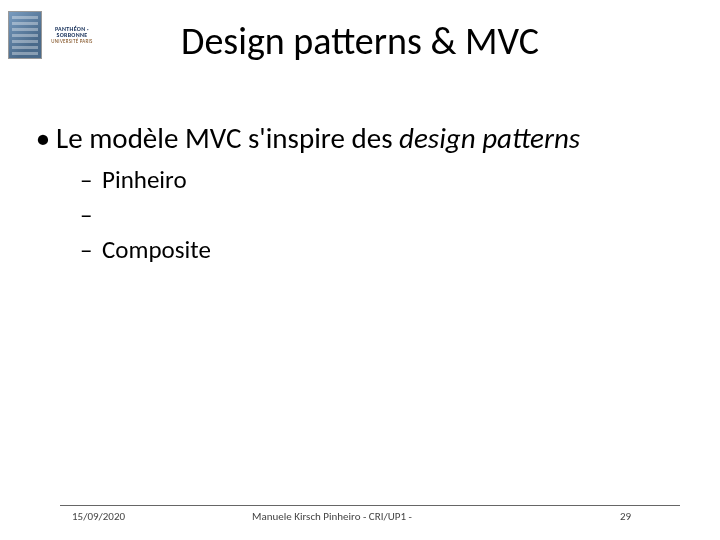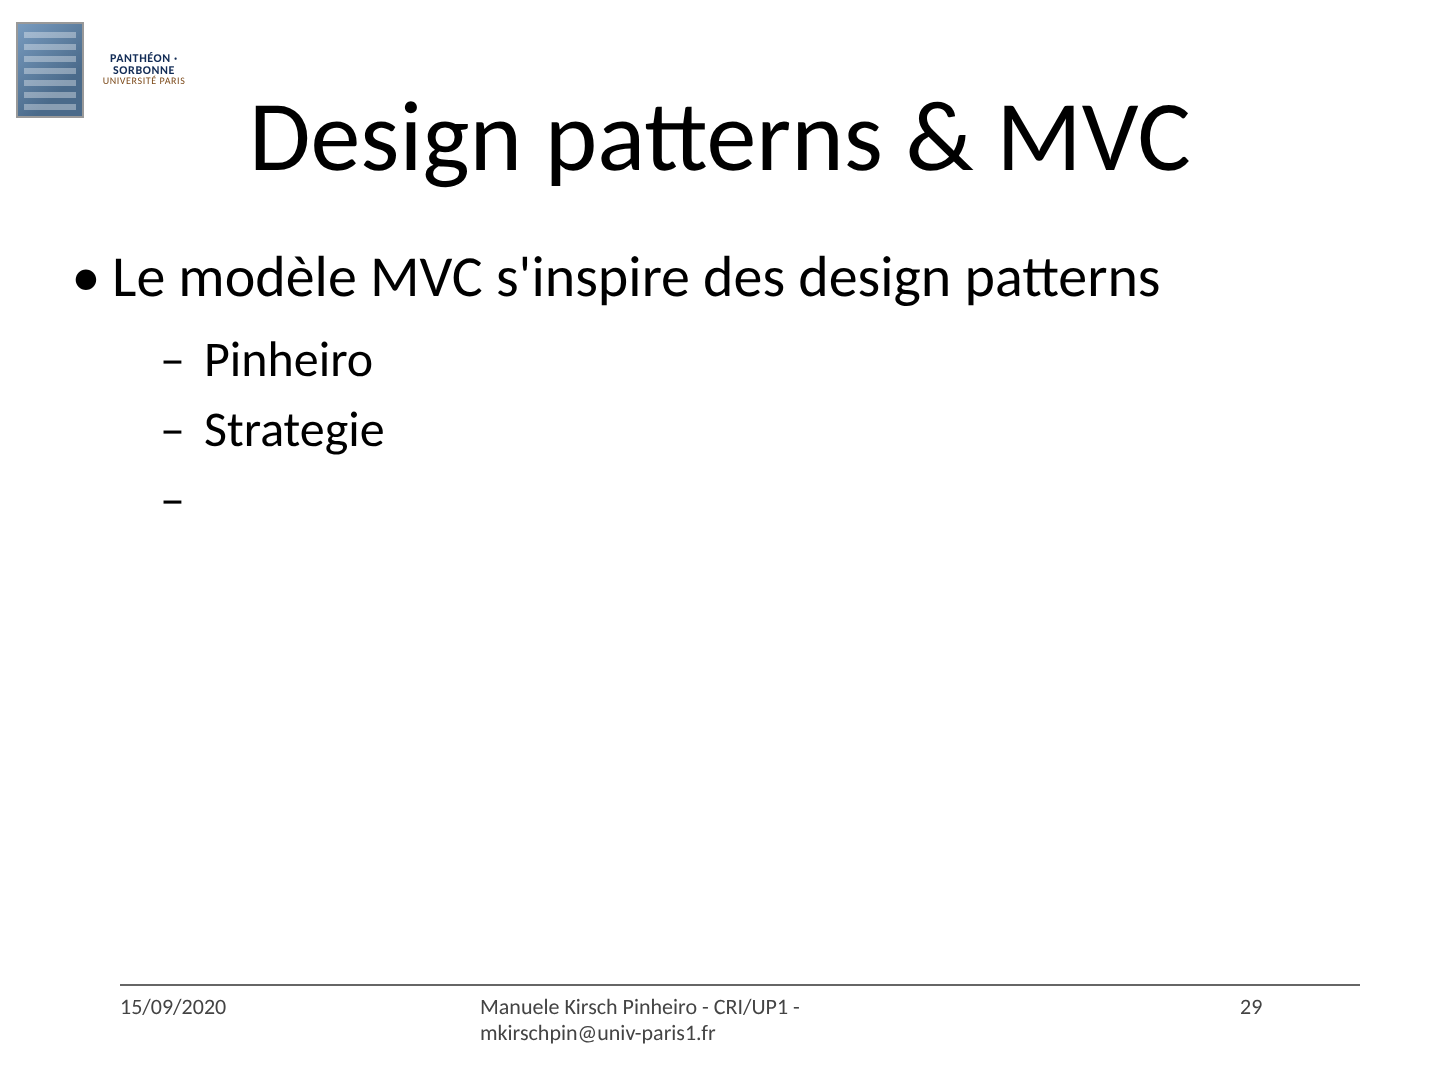--- a/index.html
+++ b/index.html
@@ -19,38 +19,38 @@
     content: ""; position: absolute; inset: 3px;
     background: repeating-linear-gradient(0deg, rgba(255,255,255,0.35) 0 3px, transparent 3px 6px);
   }
   .logo-text {
     font-size: 6px; line-height: 1.05; color: #122c56; text-align: center;
     font-weight: bold; letter-spacing: 0.3px;
   }
   .logo-text .sub { font-size: 5px; font-weight: normal; color: #7c4a1a; display:block; margin-top:1px;}
   .title {
     position: absolute; top: 18px; left: 0; width: 100%;
-    text-align: center; font-size: 50px; font-weight: 400; margin-top: 20px;
+    text-align: center; font-size: 38px; font-weight: 400;
   }
   .body {
     position: absolute; top: 120px; left: 30px; right: 30px;
   }
   .lvl1 { font-size: 29px; margin-bottom: 8px; display:flex; align-items:flex-start; }
   .lvl1 .bullet { width: 26px; flex: 0 0 26px; text-align:center; }
   .lvl1 .txt { flex: 1; }
-  .lvl1 .italic { }
+  .lvl1 .italic { font-style: italic; }
   .lvl2 { font-size: 25px; margin: 2px 0 4px 50px; display:flex; align-items:flex-start; }
   .lvl2 .dash { width: 22px; flex: 0 0 22px; }
   .footer {
     position: absolute; left: 60px; right: 40px; bottom: 16px;
     border-top: 1px solid #666;
     display: flex; align-items: flex-start; padding-top: 4px;
     font-size: 11px; color: #444;
   }
-  .footer .date { flex: 0 0 180px; }
+  .footer .date { flex: 0 0 180px; margin-left: 12px; }
   .footer .author { flex: 1; text-align: left; line-height: 1.25; }
   .footer .page { flex: 0 0 60px; }
 </style>
 </head>
 <body>
 
 <div class="slide">
 
   <div class="logo">
     <div class="logo-img"></div>
@@ -68,29 +68,28 @@
       <span class="txt">
         <span>Le modèle MVC s'inspire des </span><span class="italic">design patterns</span>
       </span>
     </div>
     <div class="lvl2">
       <span class="dash">–</span>
       <span>Pinheiro</span>
     </div>
     <div class="lvl2">
       <span class="dash">–</span>
-      <span>Strategie</span>
     </div>
     <div class="lvl2">
       <span class="dash">–</span>
+      <span>Composite</span>
     </div>
   </div>
 
   <div class="footer">
     <div class="date">15/09/2020</div>
     <div class="author">
       <div>Manuele Kirsch Pinheiro - CRI/UP1 -</div>
-      <div>mkirschpin@univ-paris1.fr</div>
     </div>
     <div class="page">29</div>
   </div>
 
 </div>
 
 </body></html>

